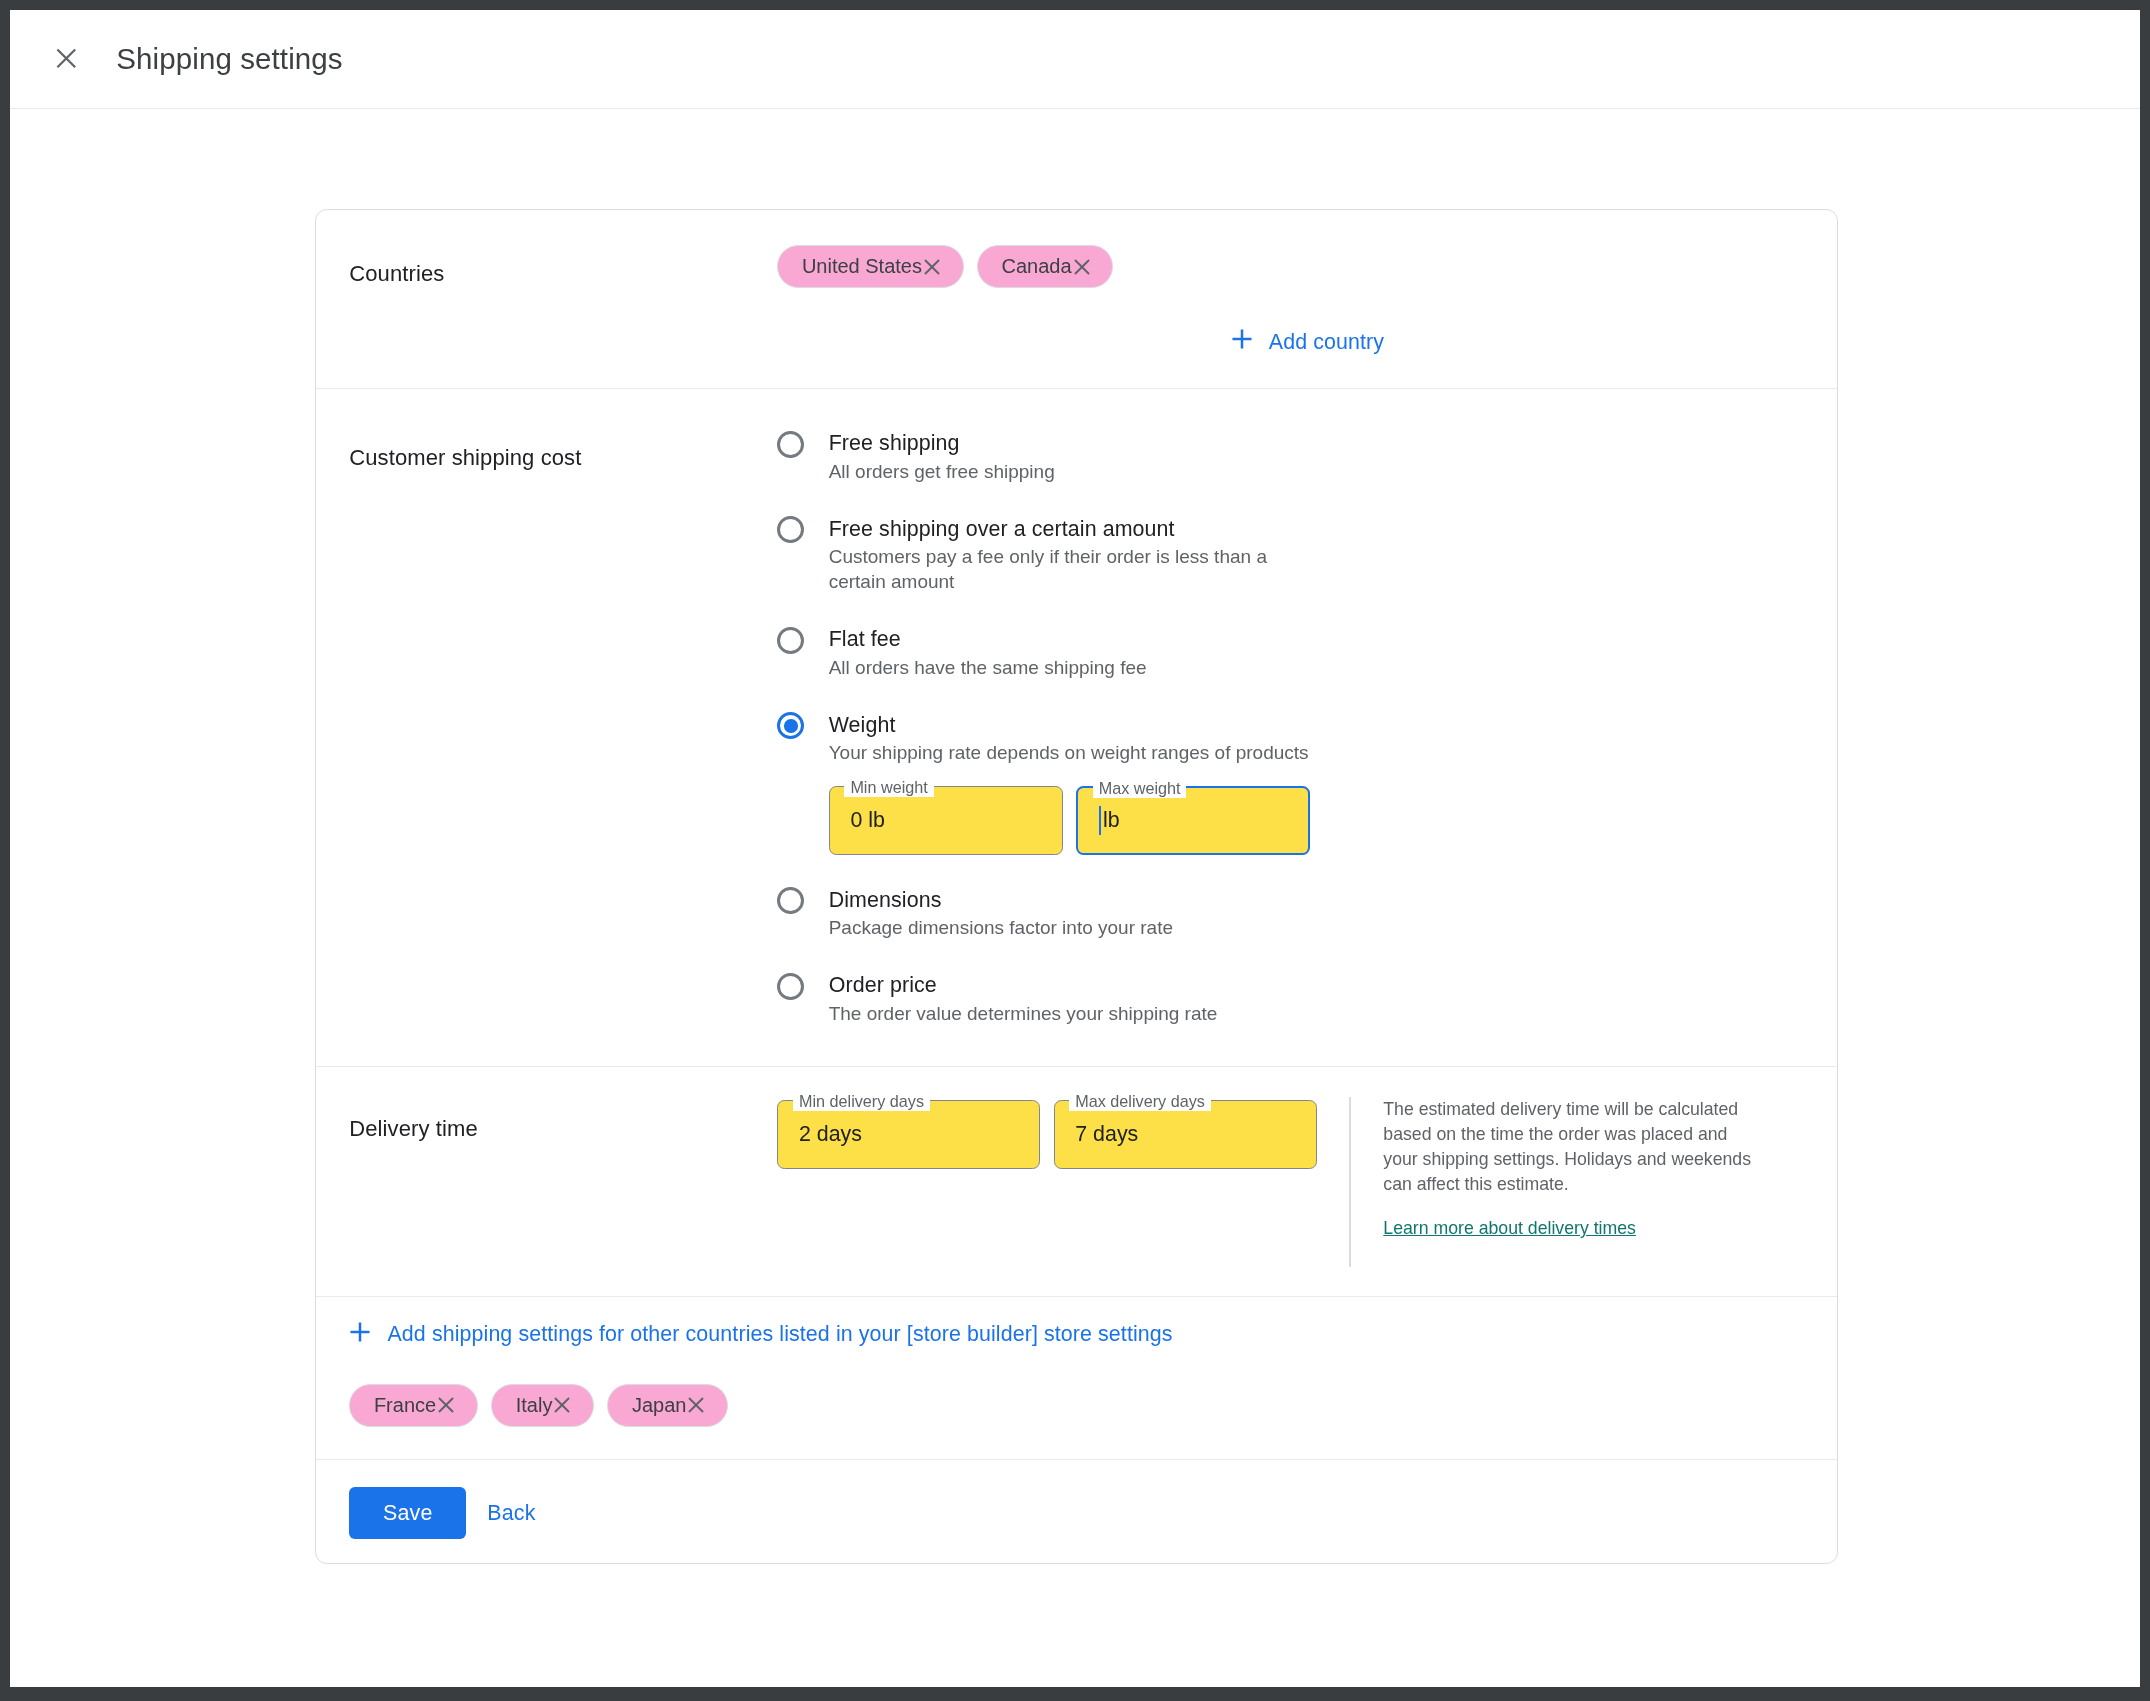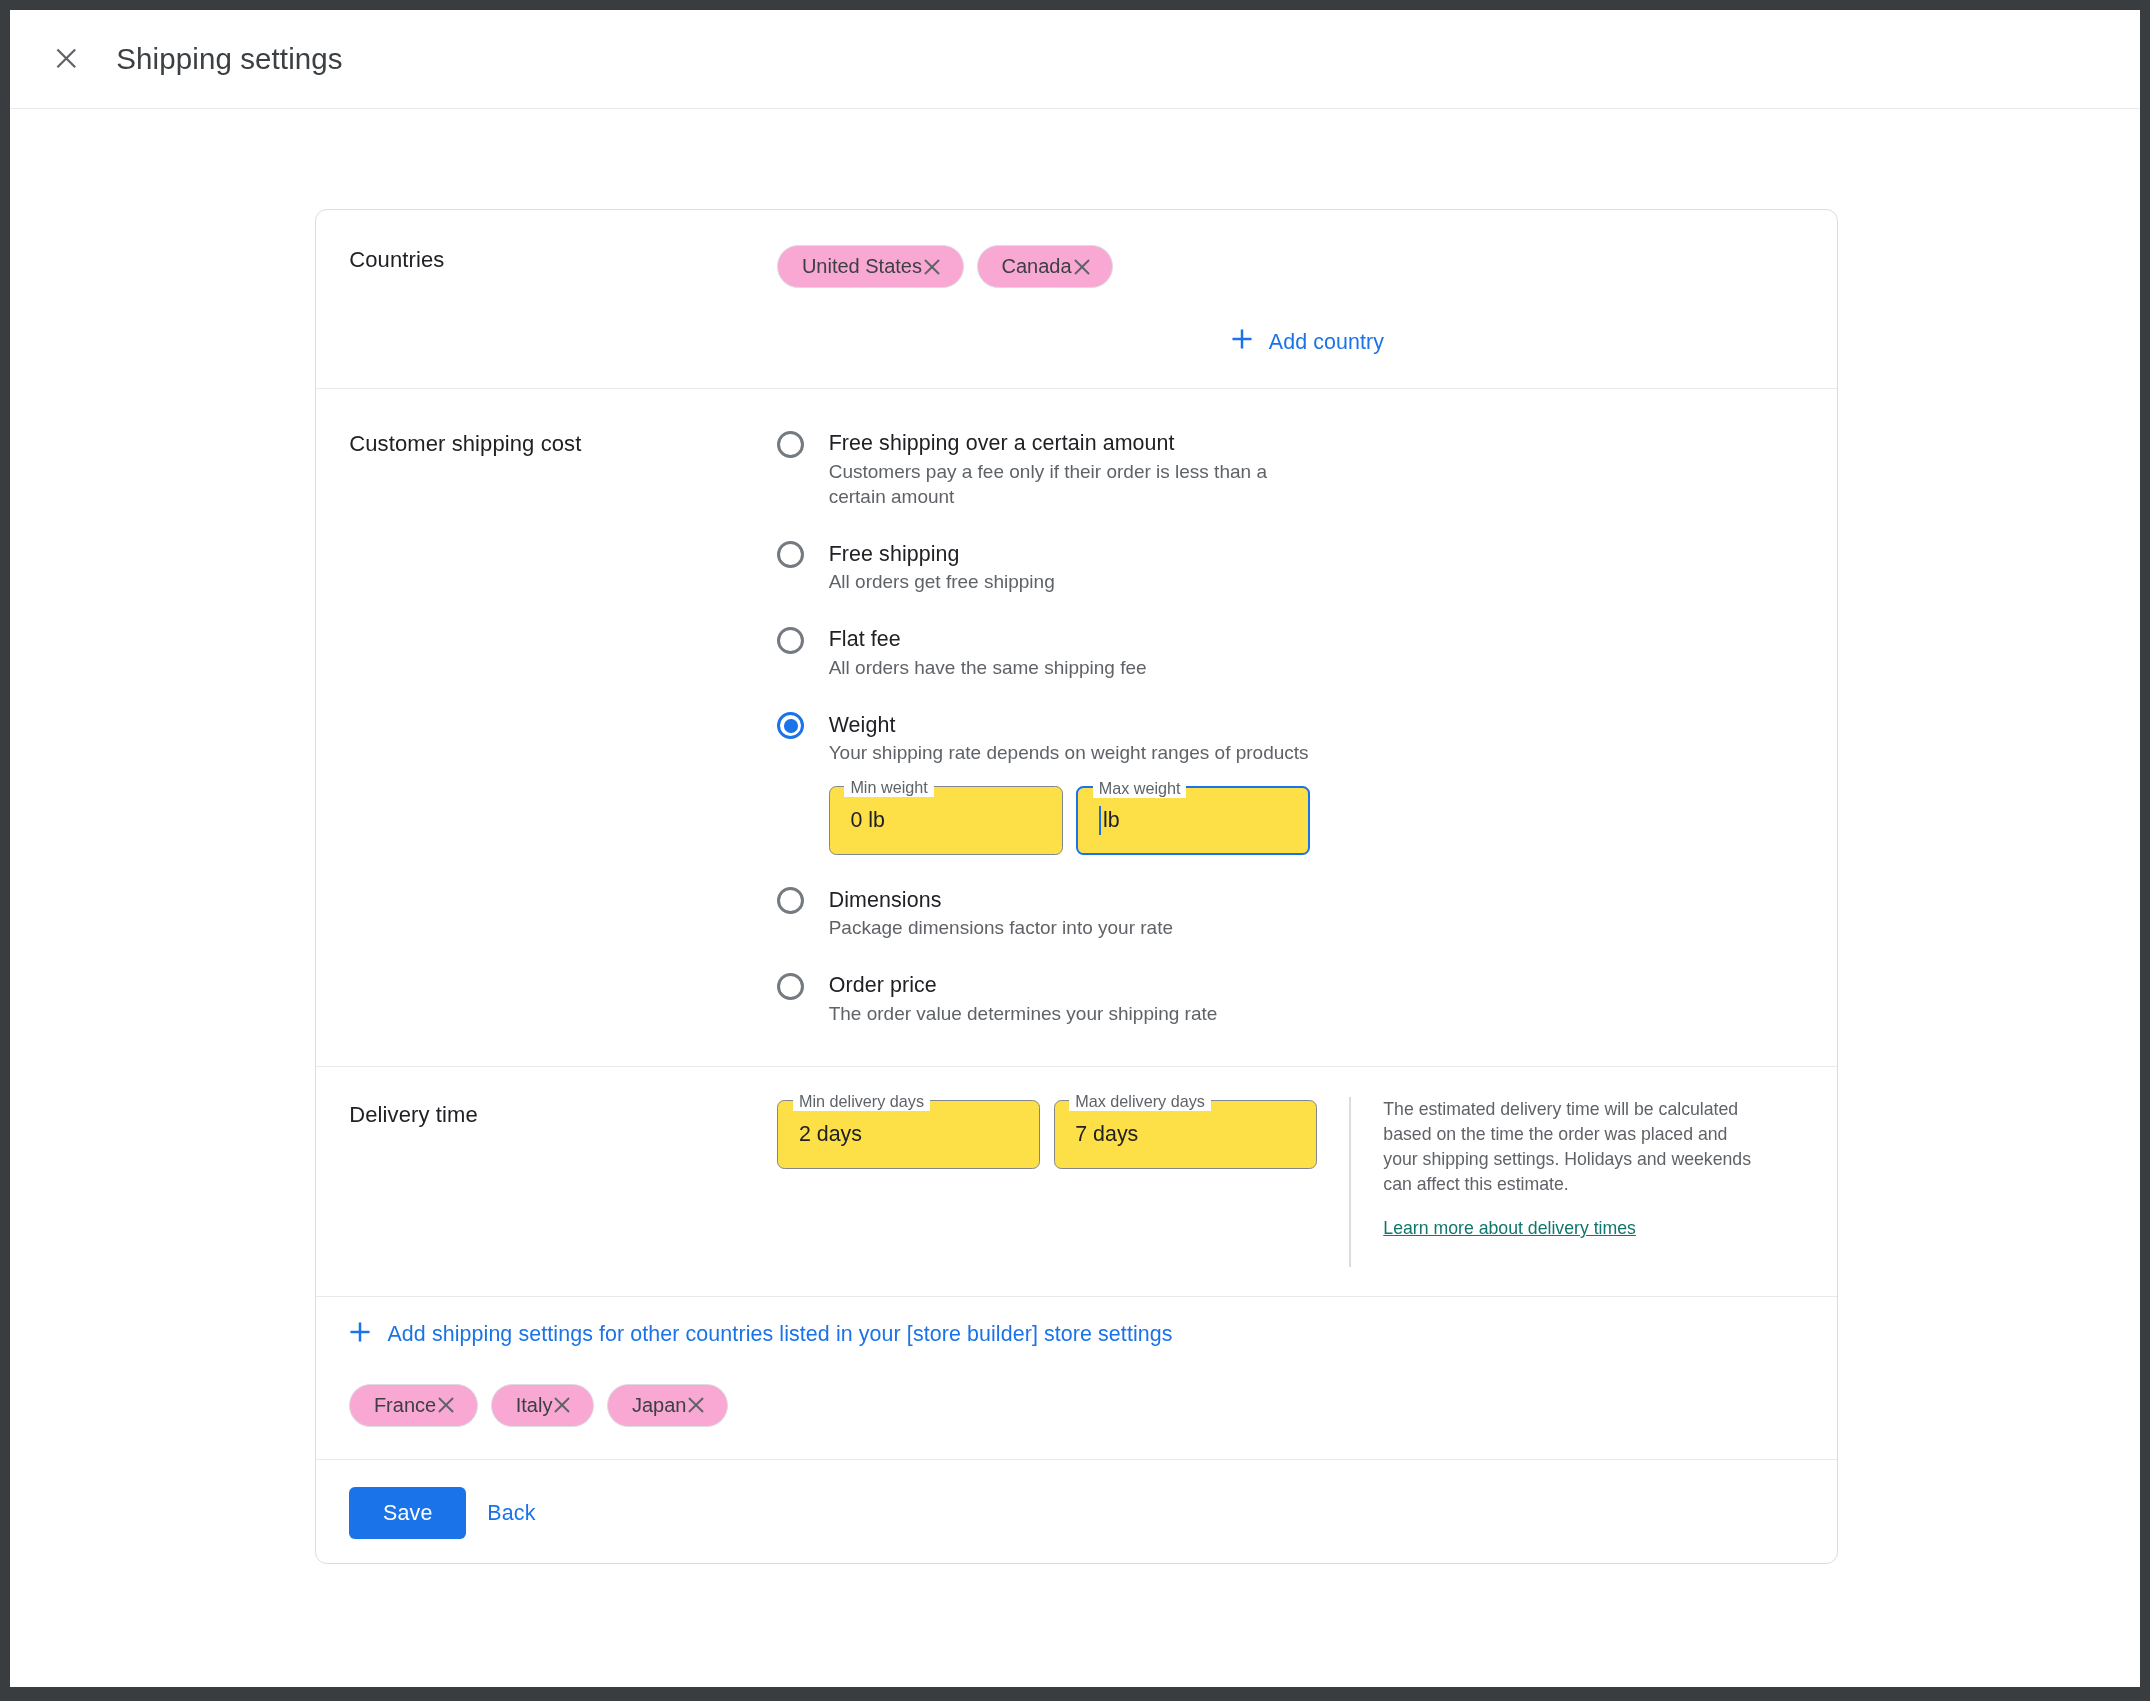--- a/index.html
+++ b/index.html
@@ -60,20 +60,21 @@
     width: 461px;
     padding-left: 33px;
     box-sizing: border-box;
   }
   .section-title {
     font-size: 22px;
     font-weight: 500;
     color: #202124;
     line-height: 29.5px;
     letter-spacing: 0.1px;
+    margin-top: 14px;
   }
   .content-col { flex: 1 1 auto; }
 
   
   .chip-row { display: flex; gap: 13.3px; }
   .chip {
     height: 43px;
     box-sizing: border-box;
     border: 1.5px solid #dadce0;
     border-radius: 21.4px;
@@ -288,30 +289,30 @@
 
     <div class="section sec-cost">
       <div class="label-col">
         <div class="section-title">Customer shipping cost</div>
       </div>
       <div class="content-col">
 
         <div class="option">
           <div class="radio"></div>
           <div>
+            <div class="option-label">Free shipping</div>
+            <div class="option-desc">All orders get free shipping</div>
+          </div>
+        </div>
+
+        <div class="option">
+          <div class="radio"></div>
+          <div>
             <div class="option-label">Free shipping over a certain amount</div>
             <div class="option-desc">Customers pay a fee only if their order is less than a certain amount</div>
-          </div>
-        </div>
-
-        <div class="option">
-          <div class="radio"></div>
-          <div>
-            <div class="option-label">Free shipping</div>
-            <div class="option-desc">All orders get free shipping</div>
           </div>
         </div>
 
         <div class="option">
           <div class="radio"></div>
           <div>
             <div class="option-label">Flat fee</div>
             <div class="option-desc">All orders have the same shipping fee</div>
           </div>
         </div>

